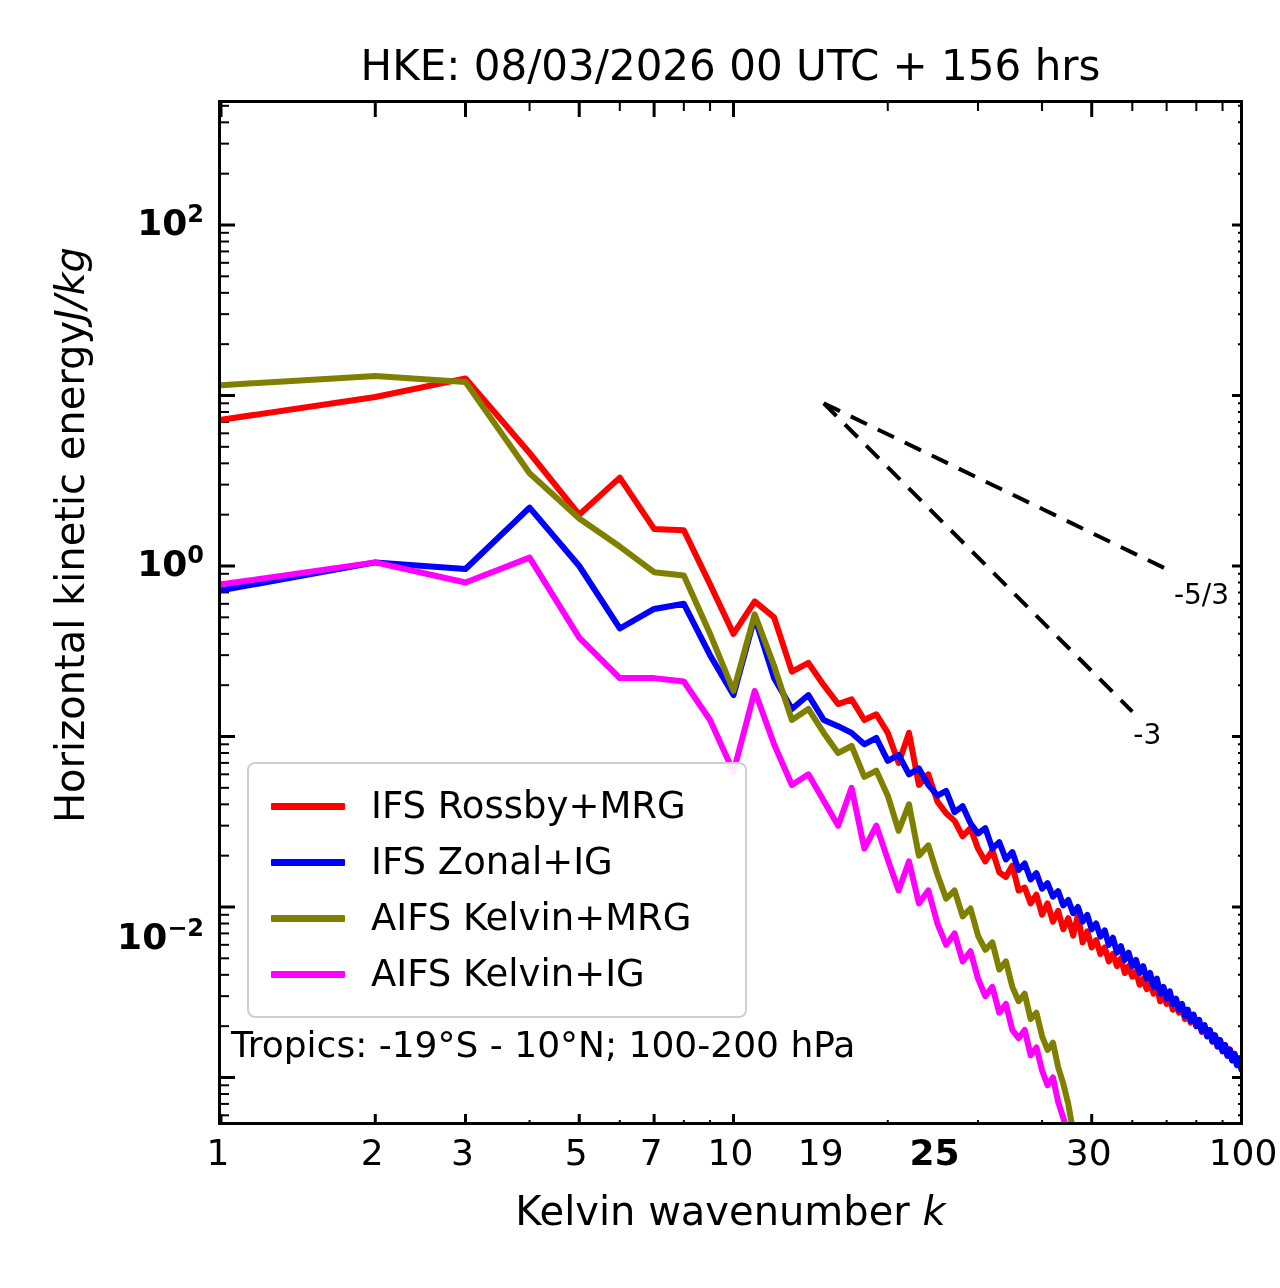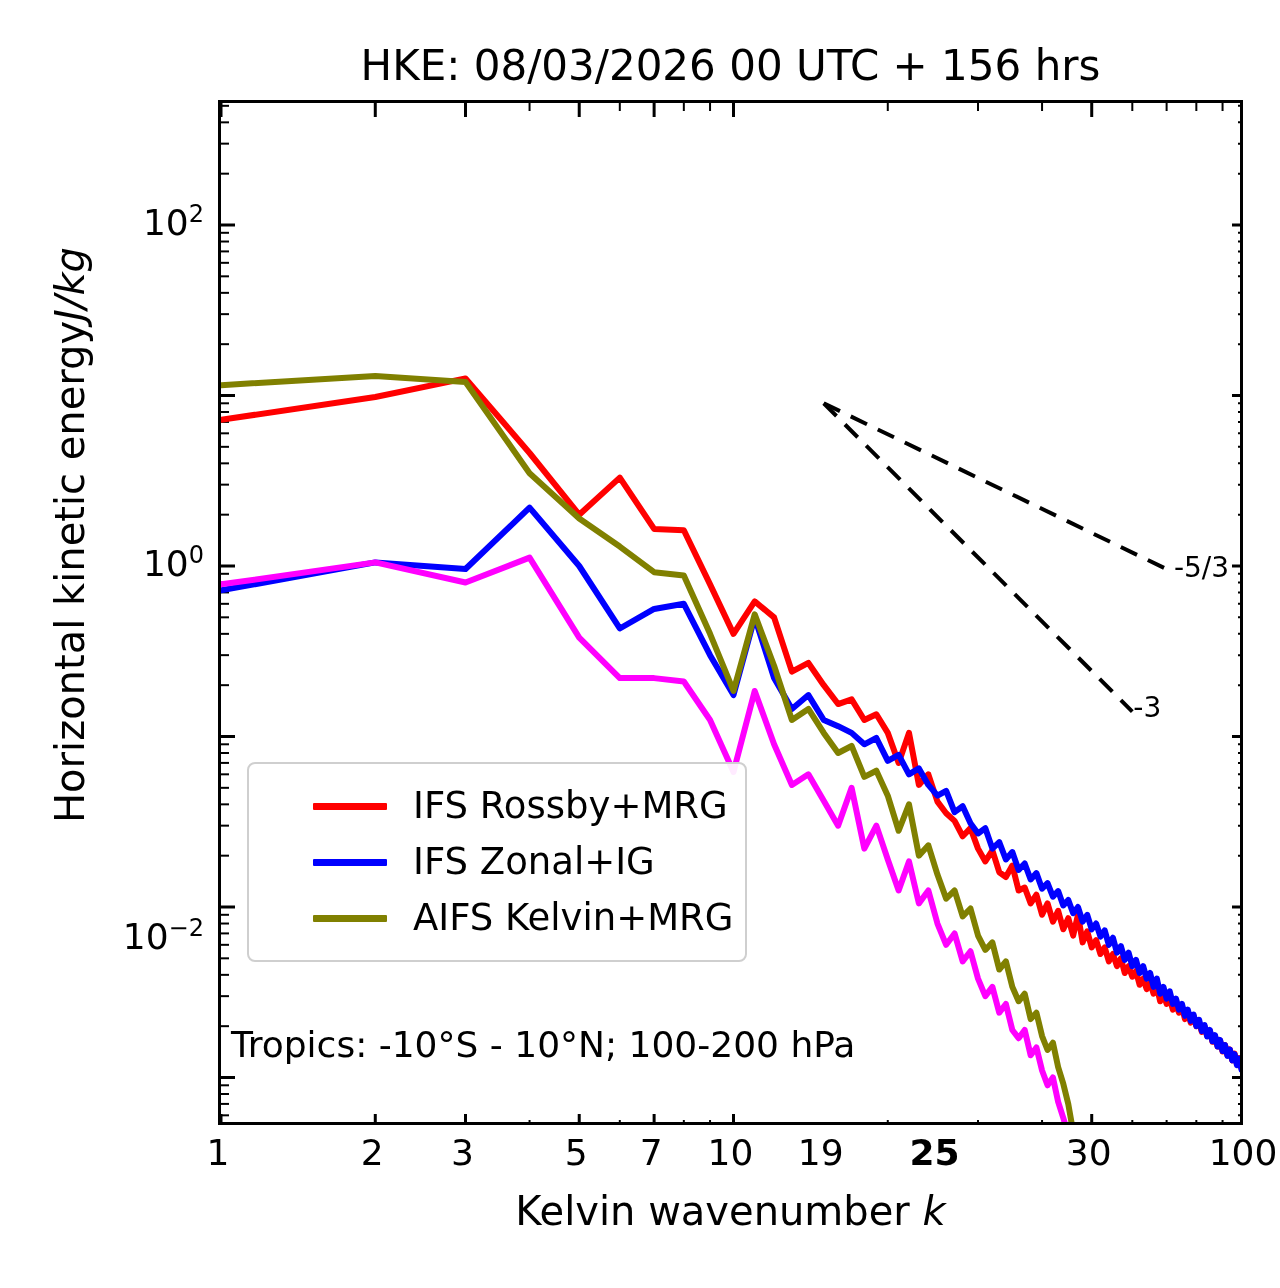--- a/index.html
+++ b/index.html
@@ -34,39 +34,39 @@
     font-size:40px;white-space:nowrap;
   }
 
   
   .xtick-label{
     position:absolute;top:1132px;font-size:36px;text-align:center;
     transform:translateX(-50%);white-space:nowrap;
   }
   .ytick-label{
     position:absolute;right:1076px;font-size:36px;
-    transform:translateY(-50%);white-space:nowrap;
+    transform:translateY(-50%);white-space:nowrap;font-weight:bold;
   }
   .ytick-label sup{font-size:24px;vertical-align:super;line-height:0;}
 
   
   #legend{
     position:absolute;left:247px;top:762px;width:500px;
     border:2px solid #cfcfcf;border-radius:8px;background:rgba(255,255,255,0.92);
     padding:14px 0 14px 0;box-sizing:border-box;
   }
-  .legend-row{display:flex;align-items:center;height:56px;padding-left:22px;margin-left:42px;}
+  .legend-row{display:flex;align-items:center;height:56px;padding-left:22px;}
   .legend-swatch{width:74px;height:7px;margin-right:26px;flex:0 0 auto;border-radius:1px;}
   .legend-text{font-size:37px;white-space:nowrap;color:#000;line-height:40px;}
 
   #caption{
     position:absolute;left:231px;top:1024px;font-size:36px;white-space:nowrap;color:#000;
   }
 
-  .slope-label{position:absolute;font-size:28px;white-space:nowrap;color:#000;}
+  .slope-label{position:absolute;font-size:28px;white-space:nowrap;color:#000;margin-top:27px;}
 </style>
 </head>
 <body>
 
 <div id="figure">
 
   <div id="title">HKE: 08/03/2026 00 UTC + 156 hrs</div>
 
   <div id="ylabel-wrap">
     <span>Horizontal kinetic energy </span>
@@ -267,16 +267,20 @@
         <span class="legend-text">IFS Rossby+MRG</span>
       </div>
       <div class="legend-row">
         <span class="legend-swatch" style="background: rgb(0, 0, 255);"></span>
         <span class="legend-text">IFS Zonal+IG</span>
       </div>
       <div class="legend-row">
         <span class="legend-swatch" style="background: rgb(128, 128, 0);"></span>
         <span class="legend-text">AIFS Kelvin+MRG</span>
       </div>
+      <div class="legend-row">
+        <span class="legend-swatch" style="background: rgb(255, 0, 255);"></span>
+        <span class="legend-text">AIFS Kelvin+IG</span>
+      </div>
     </div>
 
-  <div id="caption">Tropics: -10°S - 10°N; 100-200 hPa</div>
+  <div id="caption">Tropics: -19°S - 10°N; 100-200 hPa</div>
 </div>
 
 </body></html>

